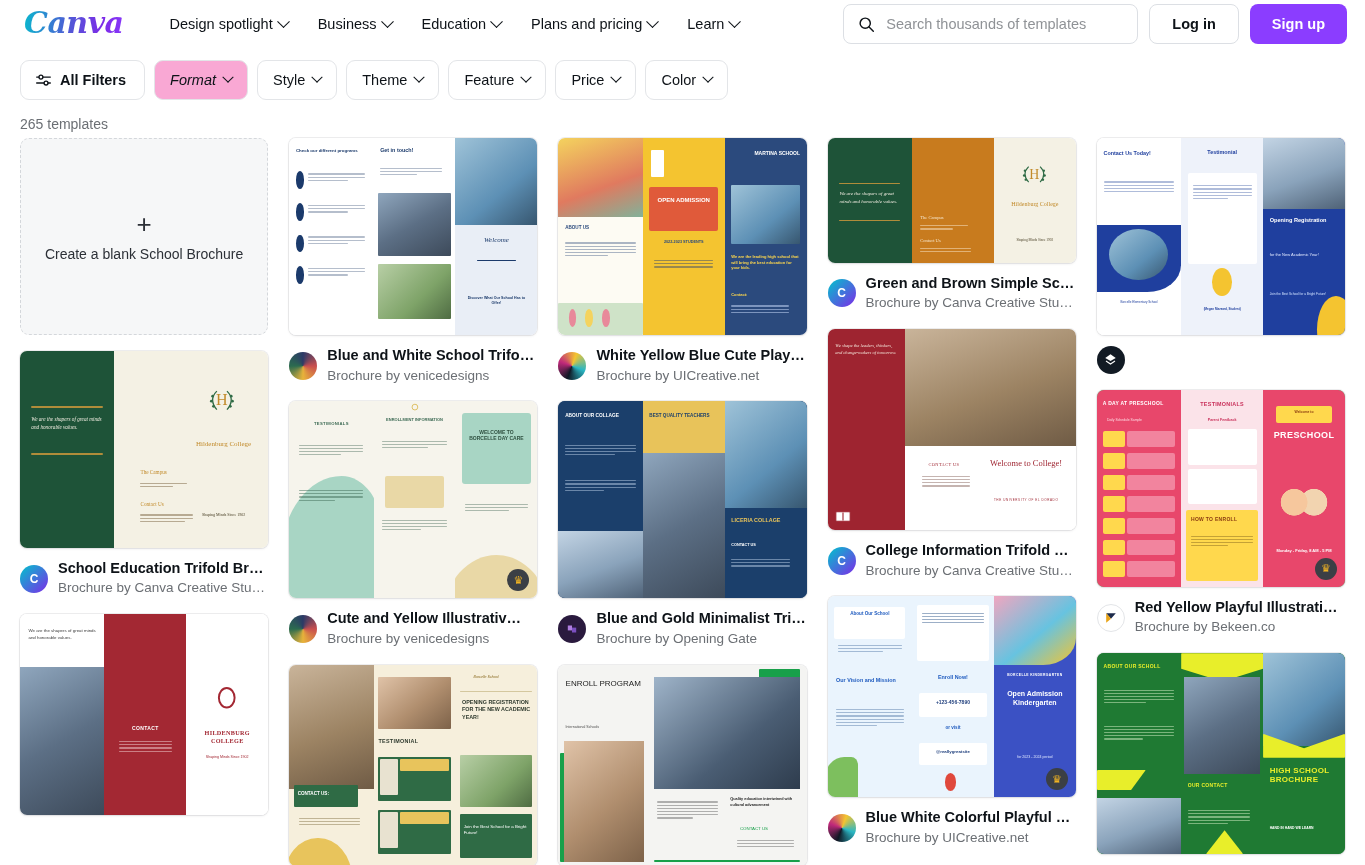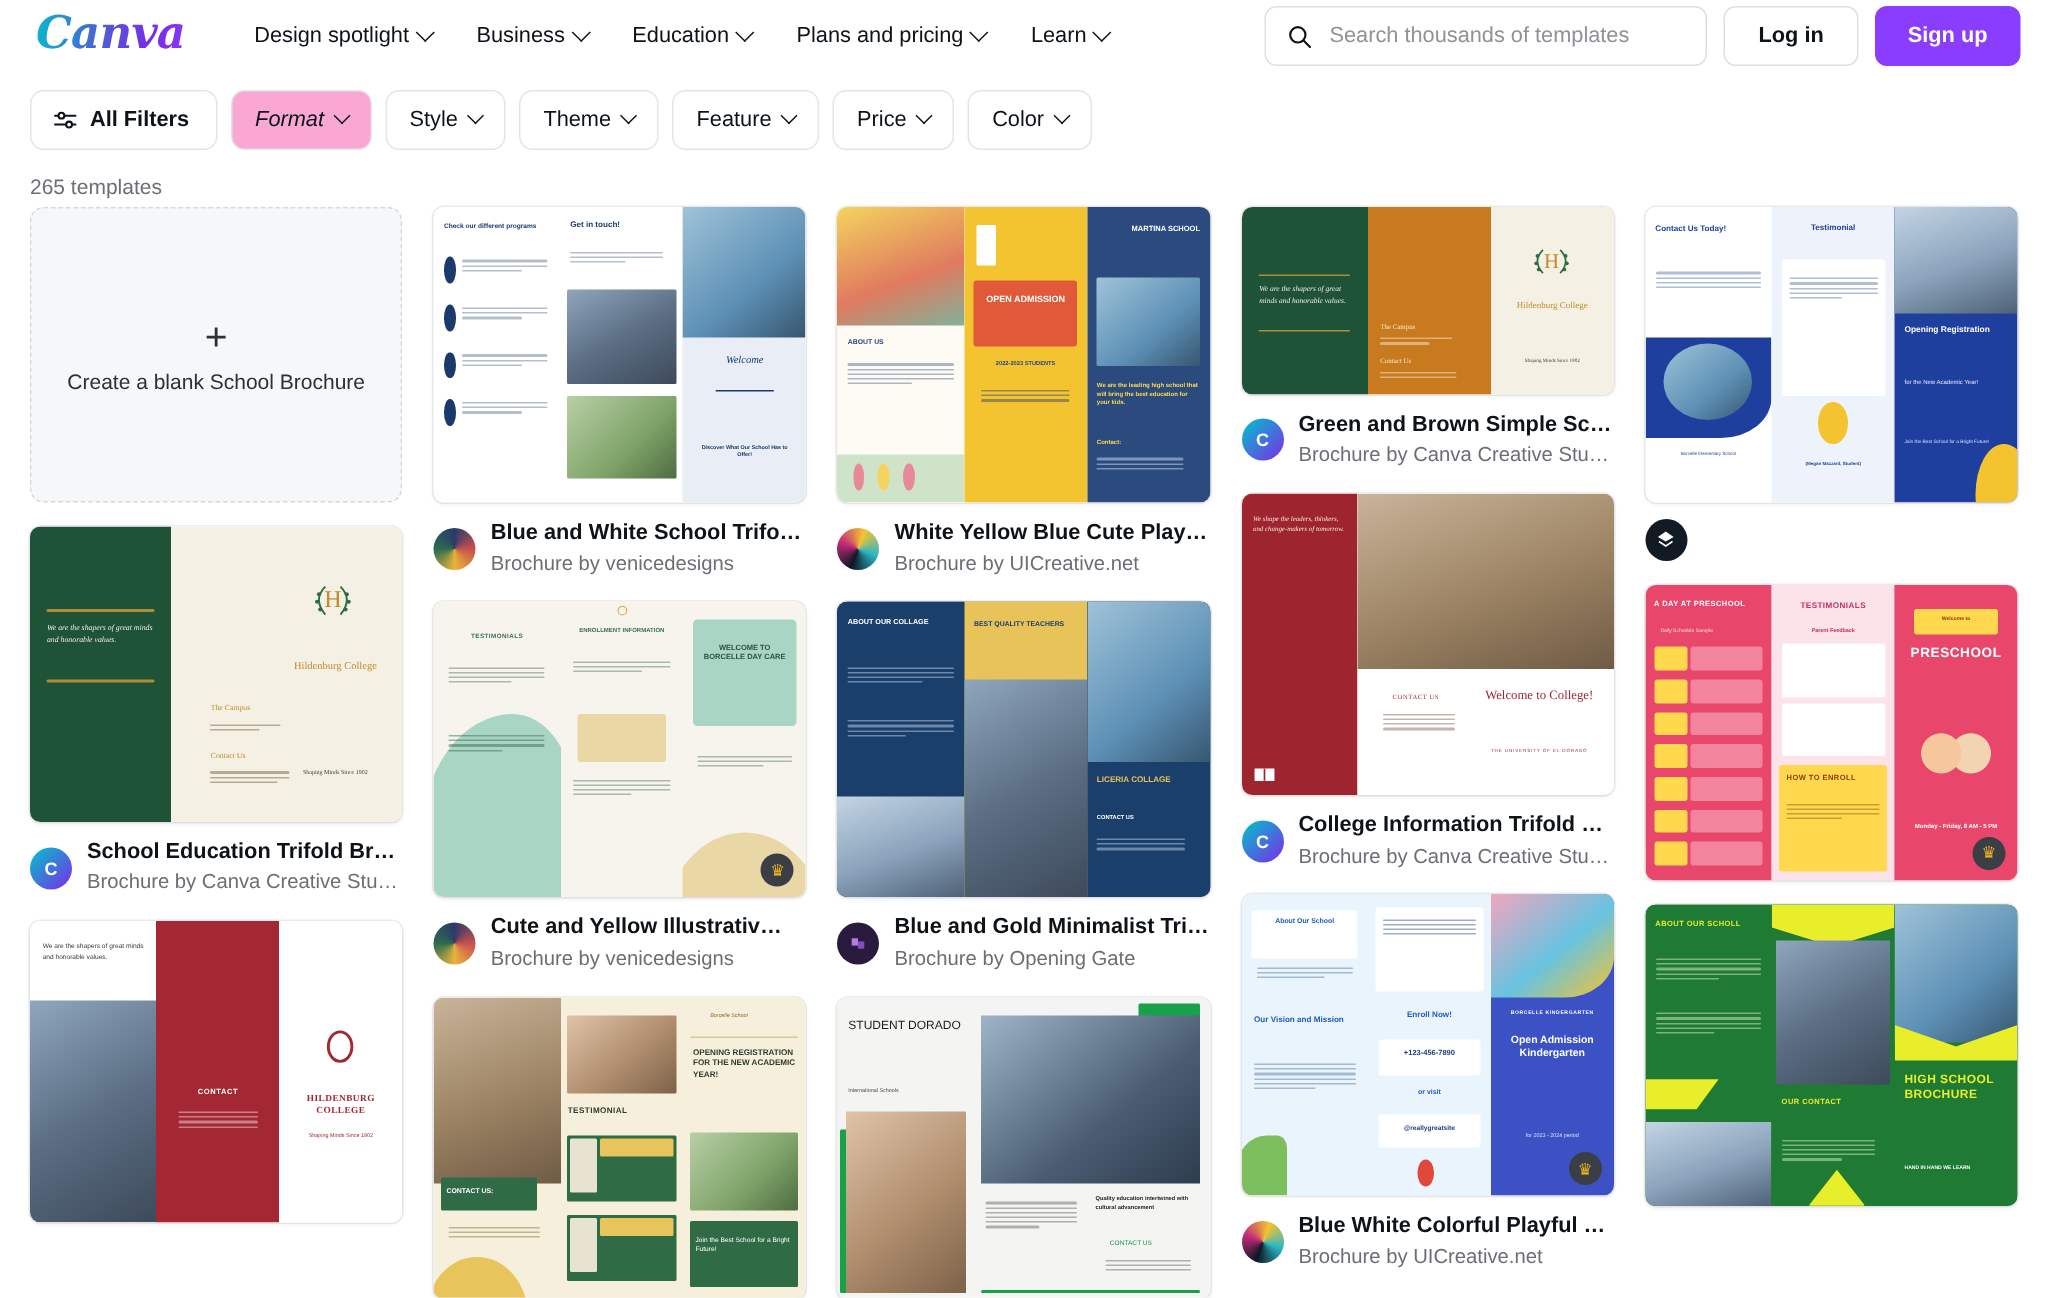--- a/index.html
+++ b/index.html
@@ -667,21 +667,21 @@
           <div class="t-title">Blue and Gold Minimalist Tri…</div>
           <div class="t-sub">Brochure by Opening Gate</div>
         </div>
       </div>
     </div>
 
     <div class="card">
       <div class="thumb tall">
         <div class="thumb-inner" style="background:#f4f4f2;">
           <div class="pan" style="width:36%;">
-            <div class="txt" style="left:8%;top:7%;width:86%;color:#1c1c1c;font-weight:400;font-size:8px;line-height:1.25;">STUDENT DORADO</div>
+            <div class="txt" style="left:8%;top:7%;width:86%;color:#1c1c1c;font-weight:400;font-size:8px;line-height:1.25;">ENROLL PROGRAM</div>
             <div class="txt" style="left:8%;top:30%;color:#4a4a4a;font-size:3.6px;">International Schools</div>
             <div class="bar" style="left:2%;top:44%;width:6px;height:54%;background:#18a04a;"></div>
             <div class="ph photo5" style="left:6%;top:38%;width:90%;height:60%;"></div>
           </div>
           <div class="pan" style="width:64%;">
             <div class="bar" style="right:4%;top:2%;width:26%;height:10%;background:#18a04a;"></div>
             <div class="ph" style="left:4%;top:6%;width:92%;height:56%;background:linear-gradient(140deg,#9fb4c9,#4a5d73 60%,#2e3c4d);"></div>
             <div class="lines" style="left:6%;top:68%;width:38%;color:#6a6a6a;">
                 <i></i>
                 <i></i>
@@ -886,21 +886,21 @@
           <svg width="15" height="15" viewBox="0 0 20 20">
             <path d="M10 3 L17 8 L10 12 L3 8 Z" fill="#fff"></path>
             <path d="M4 12 L10 16 L16 12" fill="none" stroke="#fff" stroke-width="1.4"></path>
           </svg>
         </div>
       </div>
     </div>
 
     <div class="card">
       <div class="thumb wide">
-        <div class="thumb-inner" style="background:#c4b5fd;border-radius:22px;">
+        <div class="thumb-inner" style="background:#22c55e;">
           <div class="pan" style="width:34%;background:#e8476b;">
             <div class="txt" style="left:7%;top:5%;width:86%;color:#fff;font-weight:700;font-size:5px;letter-spacing:.3px;">A DAY AT PRESCHOOL</div>
             <div class="txt" style="left:12%;top:14%;color:#ffd9e2;font-size:3.4px;">Daily Schedule Sample</div>
             <div class="bar" style="left:7%;top:21%;width:26%;height:8%;background:#ffd84d;border-radius:2px;"></div>
             <div class="bar" style="left:36%;top:21%;width:57%;height:8%;background:#f2849e;border-radius:2px;"></div>
             <div class="bar" style="left:7%;top:32%;width:26%;height:8%;background:#ffd84d;border-radius:2px;"></div>
             <div class="bar" style="left:36%;top:32%;width:57%;height:8%;background:#f2849e;border-radius:2px;"></div>
             <div class="bar" style="left:7%;top:43%;width:26%;height:8%;background:#ffd84d;border-radius:2px;"></div>
             <div class="bar" style="left:36%;top:43%;width:57%;height:8%;background:#f2849e;border-radius:2px;"></div>
             <div class="bar" style="left:7%;top:54%;width:26%;height:8%;background:#ffd84d;border-radius:2px;"></div>
@@ -929,20 +929,32 @@
           <div class="pan" style="width:33%;background:#e8476b;">
             <div class="bar" style="left:16%;top:8%;width:68%;height:9%;background:#ffd84d;border-radius:2px;"></div>
             <div class="txt" style="left:18%;top:10%;width:64%;text-align:center;color:#8a3a10;font-weight:700;font-size:3.4px;">Welcome to</div>
             <div class="txt" style="left:6%;top:20%;width:88%;text-align:center;color:#fff;font-weight:700;font-size:9px;letter-spacing:.4px;">PRESCHOOL</div>
             <div class="ph" style="left:10%;top:36%;width:80%;height:38%;background:radial-gradient(circle at 35% 55%,#f6c79d 22%,#f6c79d00 23%),radial-gradient(circle at 65% 55%,#f2d4b0 22%,#f2d4b000 23%),#e8476b;"></div>
             <div class="txt" style="left:8%;top:80%;width:84%;text-align:center;color:#fff;font-weight:700;font-size:4px;line-height:1.4;">Monday - Friday, 8 AM - 5 PM</div>
           </div>
         </div>
         <div class="crown">♛</div>
       </div>
+      <div class="meta">
+        <div class="avatar" style="background:#fff;border:1px solid #e3e5e8;">
+          <svg width="16" height="16" viewBox="0 0 20 20">
+            <path d="M4 4 H16 L10 11 Z" fill="#1c2a4a"></path>
+            <path d="M4 4 L4 16 L10 11 Z" fill="#e8a317"></path>
+          </svg>
+        </div>
+        <div class="meta-txt">
+          <div class="t-title">Red Yellow Playful Illustrati…</div>
+          <div class="t-sub">Brochure by Bekeen.co</div>
+        </div>
+      </div>
     </div>
 
     <div class="card">
       <div class="thumb tall">
         <div class="thumb-inner" style="background:#1f7a33;">
           <div class="pan" style="width:34%;background:#1f7a33;">
             <div class="txt" style="left:8%;top:5%;width:84%;color:#e8ee2a;font-weight:700;font-size:5px;line-height:1.25;letter-spacing:.3px;">ABOUT OUR SCHOLL</div>
             <div class="lines" style="left:8%;top:18%;width:84%;color:#d8f0c8;">
                 <i></i>
                 <i></i>

